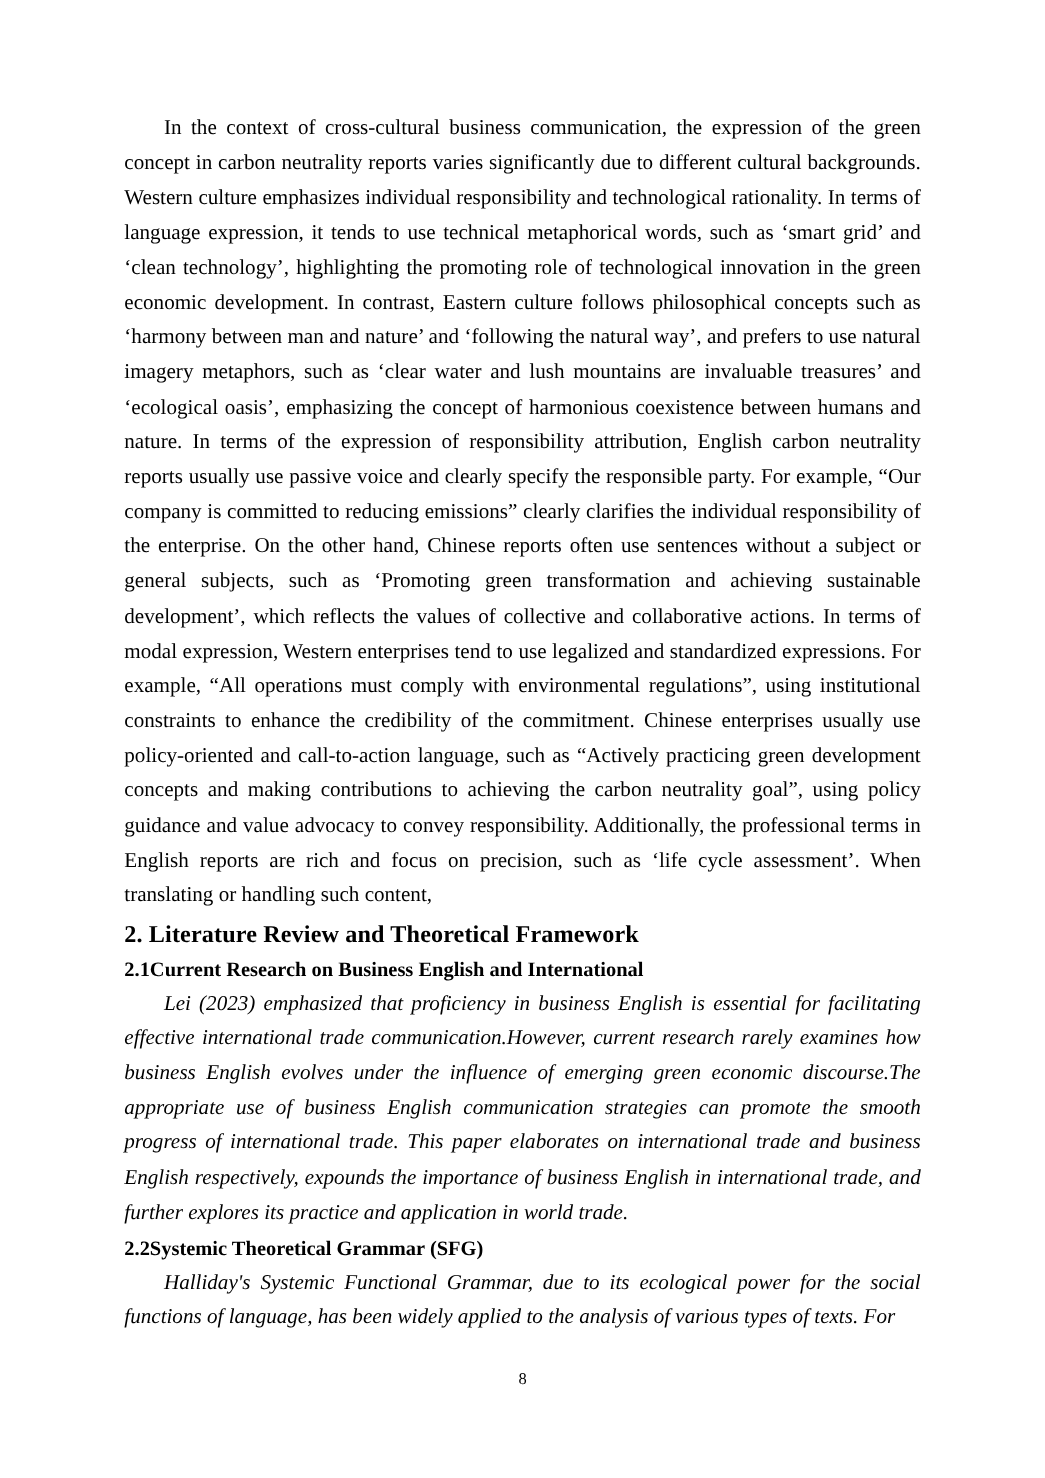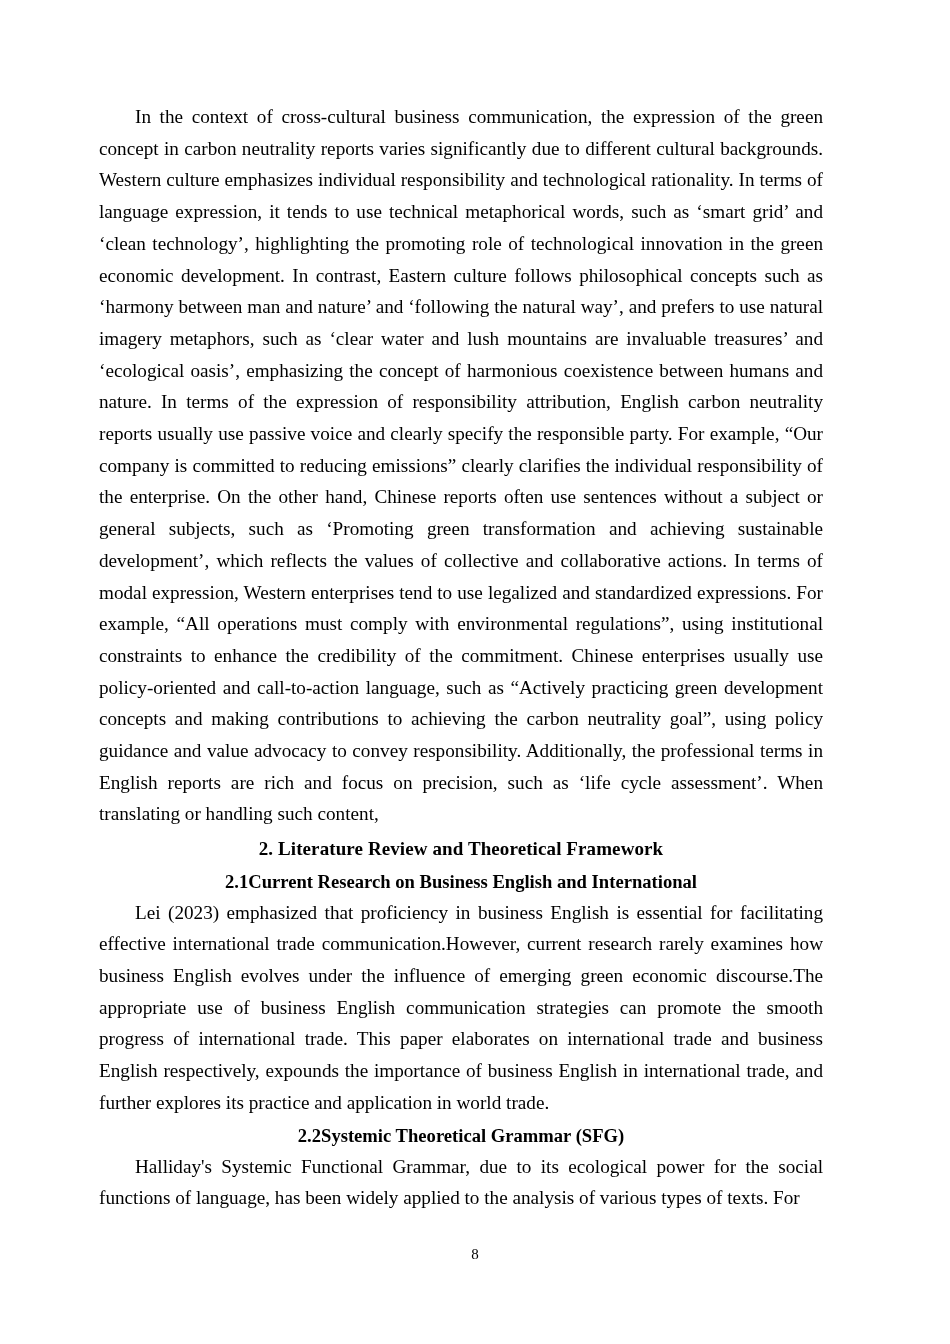--- a/index.html
+++ b/index.html
@@ -20,56 +20,57 @@
     position: absolute;
     top: 0;
     left: 0;
     width: 950px;
     height: 1344px;
     background: #ffffff;
   }
 
   .content {
     position: absolute;
-    left: 99px;
+    left: 113px;
     top: 101px;
     width: 724px;
   }
 
   p.body-para {
     margin: 0;
     font-size: 19.2px;
     line-height: 31.7px;
     text-align: justify;
     text-justify: inter-word;
     text-indent: 36px;
     hyphens: none;
     -webkit-hyphens: none;
     word-spacing: 0px;
   }
 
   h2.heading-2 {
     margin: 3px 0 0 0;
-    font-size: 19px;
+    font-size: 22px;
     line-height: 31.5px;
     font-weight: bold;
-    text-align: center;
+    text-align: left;
     letter-spacing: 0.1px;
   }
 
   h3.heading-3 {
     margin: 2px 0 0 0;
     font-size: 18.6px;
     line-height: 30px;
     font-weight: bold;
-    text-align: center;
+    text-align: left;
   }
 
   .after-heading {
     margin-top: 2px;
+    font-style: italic;
   }
 
   .page-number {
     position: absolute;
     left: 0;
     top: 1244px;
     width: 950px;
     text-align: center;
     font-size: 15px;
     line-height: 20px;

